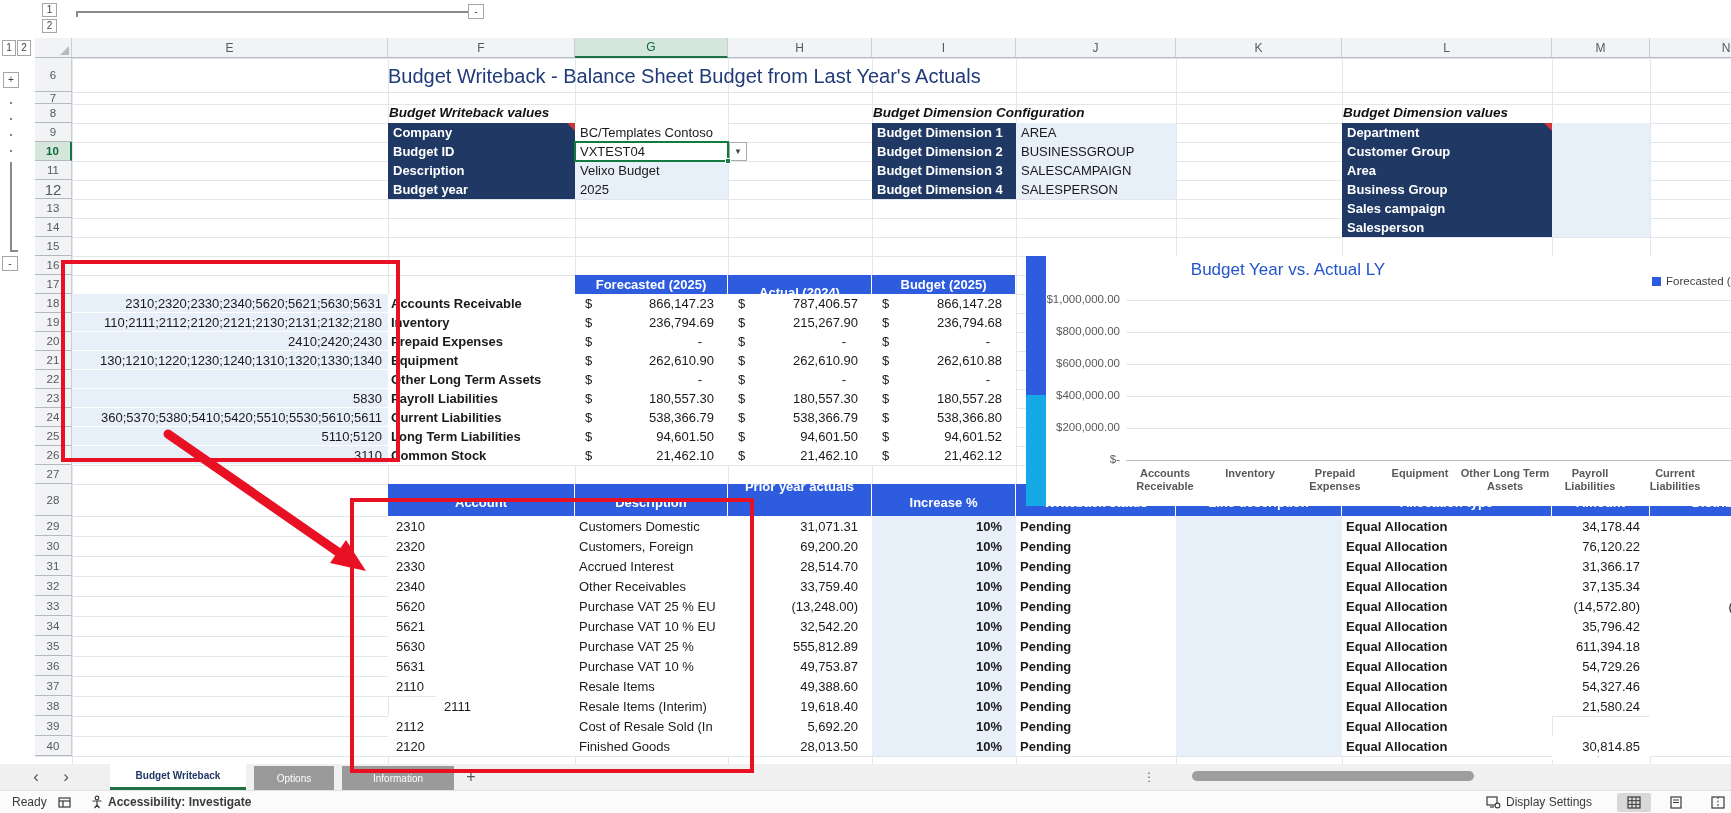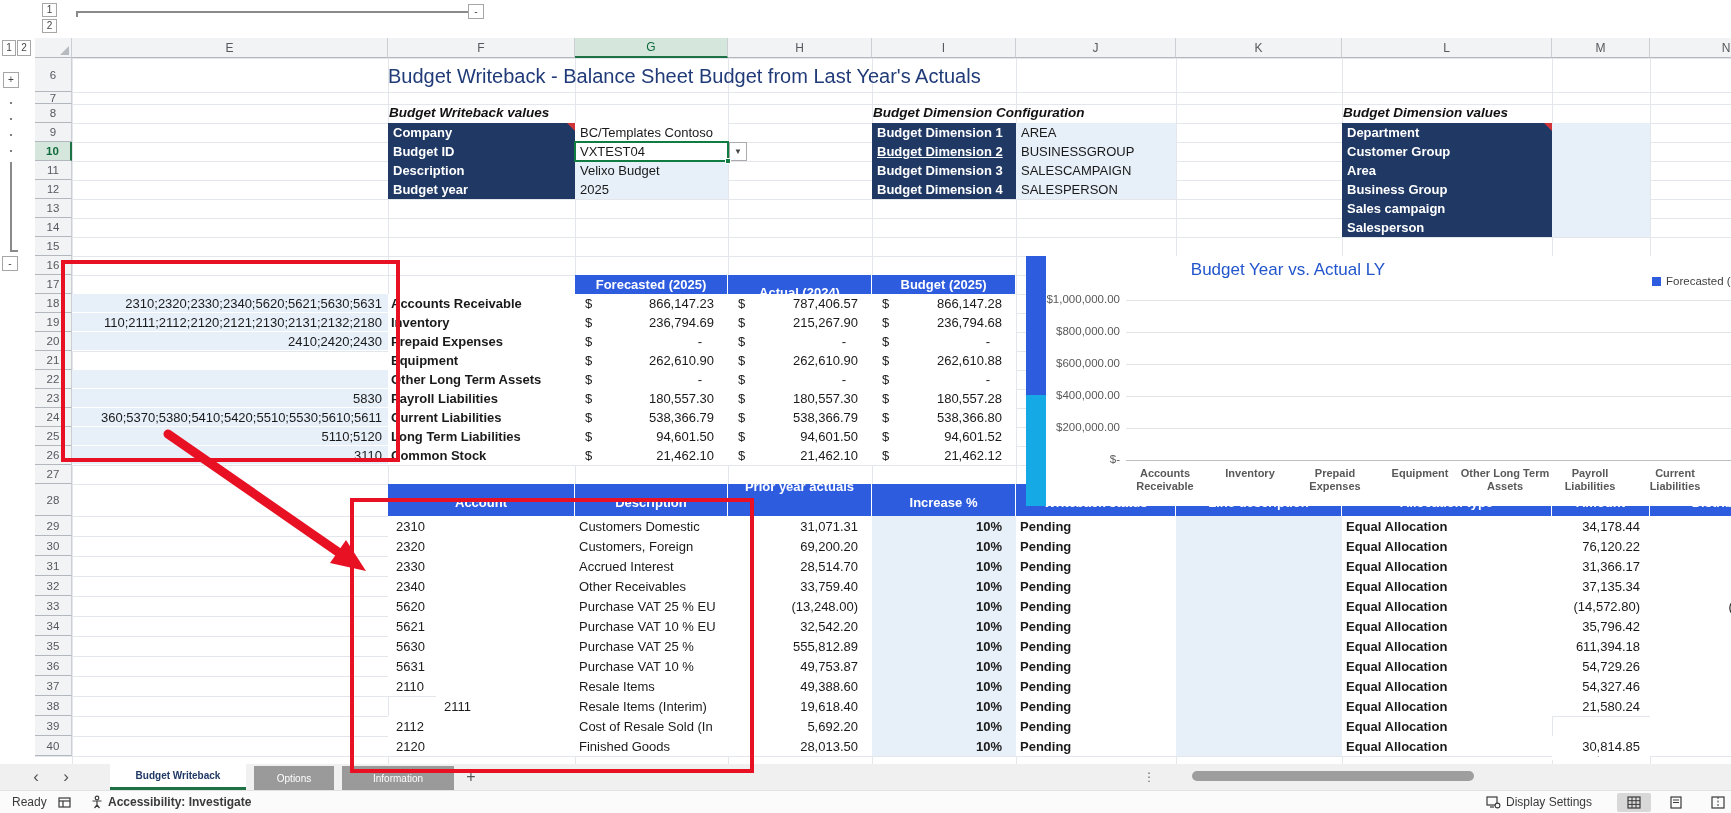--- a/index.html
+++ b/index.html
@@ -105,21 +105,21 @@
         <span>▼</span>
       </div>
       <div class="abs" style="left: 574px; top: 141px; width: 155px; height: 21px; border: 2px solid rgb(16, 124, 65); z-index: 30;"></div>
       <div class="abs" style="left: 725px; top: 158px; width: 6px; height: 6px; background: rgb(16, 124, 65); border: 1px solid rgb(255, 255, 255); z-index: 31;"></div>
       <div class="cell navy" style="left: 388px; top: 161px; width: 187px; height: 19px;">Description</div>
       <div class="cell tint" style="left: 575px; top: 161px; width: 153px; height: 19px; padding-left: 5px;">Velixo Budget</div>
       <div class="cell navy" style="left: 388px; top: 180px; width: 187px; height: 19px;">Budget year</div>
       <div class="cell tint" style="left: 575px; top: 180px; width: 153px; height: 19px; padding-left: 5px;">2025</div>
       <div class="cell navy" style="left: 872px; top: 123px; width: 144px; height: 19px;">Budget Dimension 1</div>
       <div class="cell tint" style="left: 1016px; top: 123px; width: 160px; height: 19px; padding-left: 5px;">AREA</div>
-      <div class="cell navy" style="left: 872px; top: 142px; width: 148px; height: 19px; text-decoration: underline;">Budget Dimension 2</div>
+      <div class="cell navy" style="left: 872px; top: 142px; width: 148px; height: 19px;">Budget Dimension 2</div>
       <div class="cell tint" style="left: 1016px; top: 142px; width: 160px; height: 19px; padding-left: 5px;">BUSINESSGROUP</div>
       <div class="cell navy" style="left: 872px; top: 161px; width: 144px; height: 19px;">Budget Dimension 3</div>
       <div class="cell tint" style="left: 1016px; top: 161px; width: 160px; height: 19px; padding-left: 5px;">SALESCAMPAIGN</div>
       <div class="cell navy" style="left: 872px; top: 180px; width: 144px; height: 19px;">Budget Dimension 4</div>
       <div class="cell tint" style="left: 1016px; top: 180px; width: 160px; height: 19px; padding-left: 5px;">SALESPERSON</div>
       <div class="cell navy" style="left: 1342px; top: 123px; width: 210px; height: 19px;">Department</div>
       <div class="cell tint" style="left: 1552px; top: 123px; width: 98px; height: 19px;"></div>
       <div class="abs" style="left: 1544px; top: 123px; width: 0px; height: 0px; border-left: 8px solid transparent; border-top: 8px solid rgb(209, 52, 56);"></div>
       <div class="cell navy" style="left: 1342px; top: 142px; width: 210px; height: 19px;">Customer Group</div>
       <div class="cell tint" style="left: 1552px; top: 142px; width: 98px; height: 19px;"></div>
@@ -169,20 +169,21 @@
         <span style="padding-right: 12px;">-</span>
       </div>
       <div class="cell money" style="left: 728px; top: 332px; width: 144px; height: 19px;">
         <span>$</span>
         <span style="padding-right: 12px;">-</span>
       </div>
       <div class="cell money" style="left: 872px; top: 332px; width: 144px; height: 19px;">
         <span>$</span>
         <span style="padding-right: 12px;">-</span>
       </div>
+      <div class="cell tint right" style="left: 72px; top: 351px; width: 316px; height: 19px; border-bottom: 1px solid rgb(255, 255, 255); padding-right: 6px;">130;1210;1220;1230;1240;1310;1320;1330;1340</div>
       <div class="cell bold" style="left: 388px; top: 351px; width: 187px; height: 19px; padding-left: 3px; background: rgb(255, 255, 255);">Equipment</div>
       <div class="cell money" style="left: 575px; top: 351px; width: 153px; height: 19px;">
         <span>$</span>
         <span>262,610.90</span>
       </div>
       <div class="cell money" style="left: 728px; top: 351px; width: 144px; height: 19px;">
         <span>$</span>
         <span>262,610.90</span>
       </div>
       <div class="cell money" style="left: 872px; top: 351px; width: 144px; height: 19px;">
@@ -435,21 +436,21 @@
     <div class="olbtn" style="left:17px;top:2px;width:14px;height:16px;">2</div>
   </div>
 
   <div class="abs" id="rowheaders" style="left:35px;top:58px;width:37px;height:706px;">
       <div class="hdrcell" style="left: 0px; top: 0px; width: 37px; height: 34px; font-size: 11.5px;">6</div>
       <div class="hdrcell" style="left: 0px; top: 34px; width: 37px; height: 12px; font-size: 11.5px;">7</div>
       <div class="hdrcell" style="left: 0px; top: 46px; width: 37px; height: 19px; font-size: 11.5px;">8</div>
       <div class="hdrcell" style="left: 0px; top: 65px; width: 37px; height: 19px; font-size: 11.5px;">9</div>
       <div class="hdrcell rowsel" style="left: 0px; top: 84px; width: 37px; height: 19px; font-size: 11.5px;">10</div>
       <div class="hdrcell" style="left: 0px; top: 103px; width: 37px; height: 19px; font-size: 11.5px;">11</div>
-      <div class="hdrcell" style="left: 0px; top: 122px; width: 37px; height: 19px; font-size: 11px;">12</div>
+      <div class="hdrcell" style="left: 0px; top: 122px; width: 37px; height: 19px; font-size: 15px;">12</div>
       <div class="hdrcell" style="left: 0px; top: 141px; width: 37px; height: 19px; font-size: 11.5px;">13</div>
       <div class="hdrcell" style="left: 0px; top: 160px; width: 37px; height: 19px; font-size: 11.5px;">14</div>
       <div class="hdrcell" style="left: 0px; top: 179px; width: 37px; height: 19px; font-size: 11.5px;">15</div>
       <div class="hdrcell" style="left: 0px; top: 198px; width: 37px; height: 19px; font-size: 11.5px;">16</div>
       <div class="hdrcell" style="left: 0px; top: 217px; width: 37px; height: 19px; font-size: 11.5px;">17</div>
       <div class="hdrcell" style="left: 0px; top: 236px; width: 37px; height: 19px; font-size: 11.5px;">18</div>
       <div class="hdrcell" style="left: 0px; top: 255px; width: 37px; height: 19px; font-size: 11.5px;">19</div>
       <div class="hdrcell" style="left: 0px; top: 274px; width: 37px; height: 19px; font-size: 11.5px;">20</div>
       <div class="hdrcell" style="left: 0px; top: 293px; width: 37px; height: 19px; font-size: 11.5px;">21</div>
       <div class="hdrcell" style="left: 0px; top: 312px; width: 37px; height: 19px; font-size: 11.5px;">22</div>

